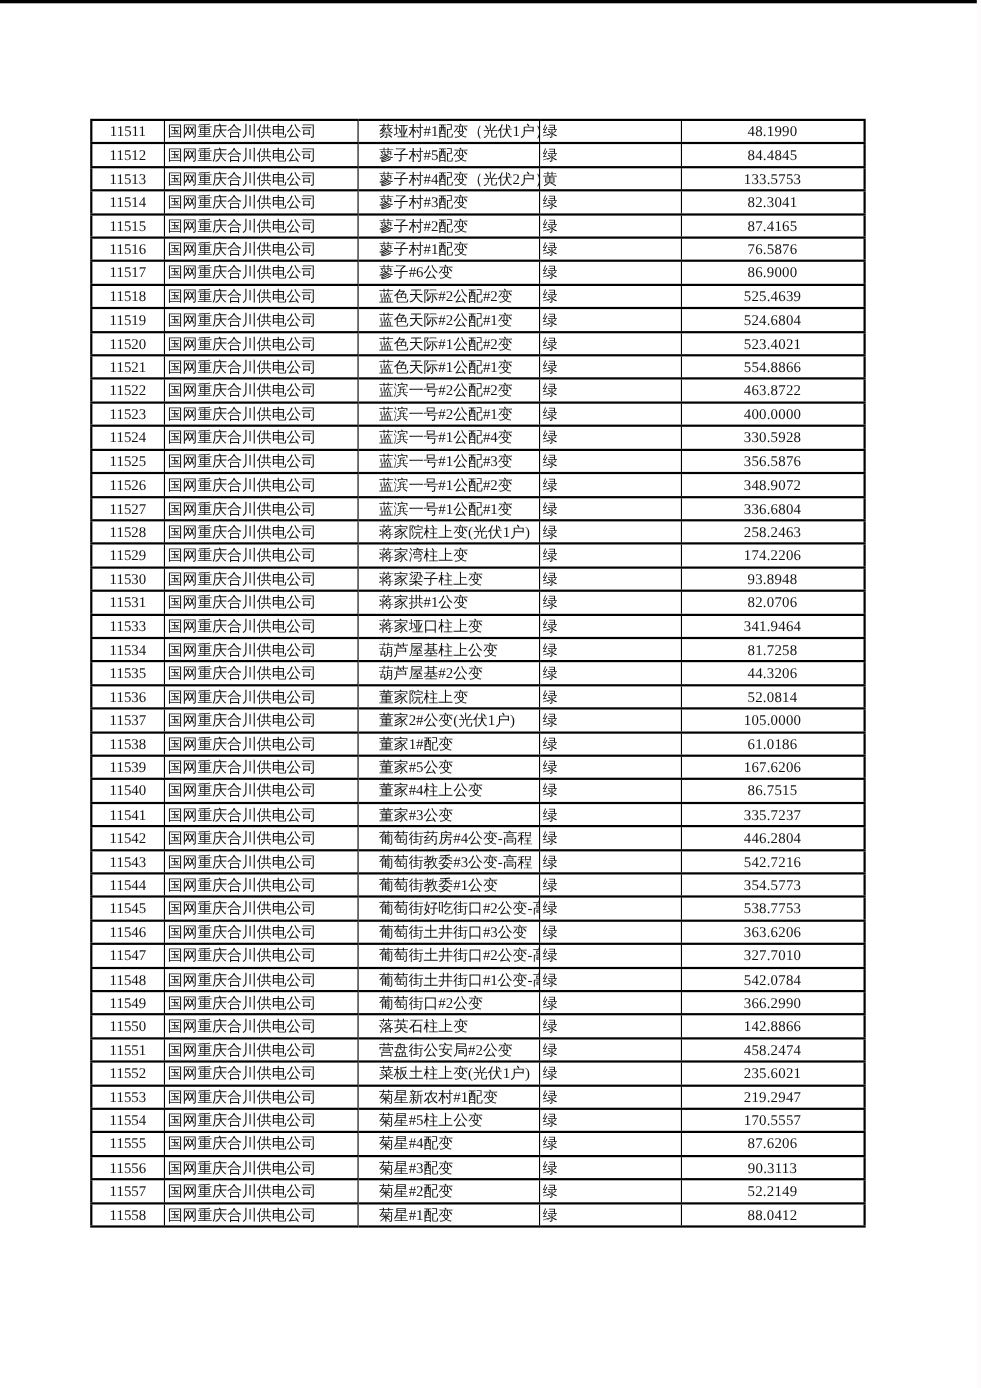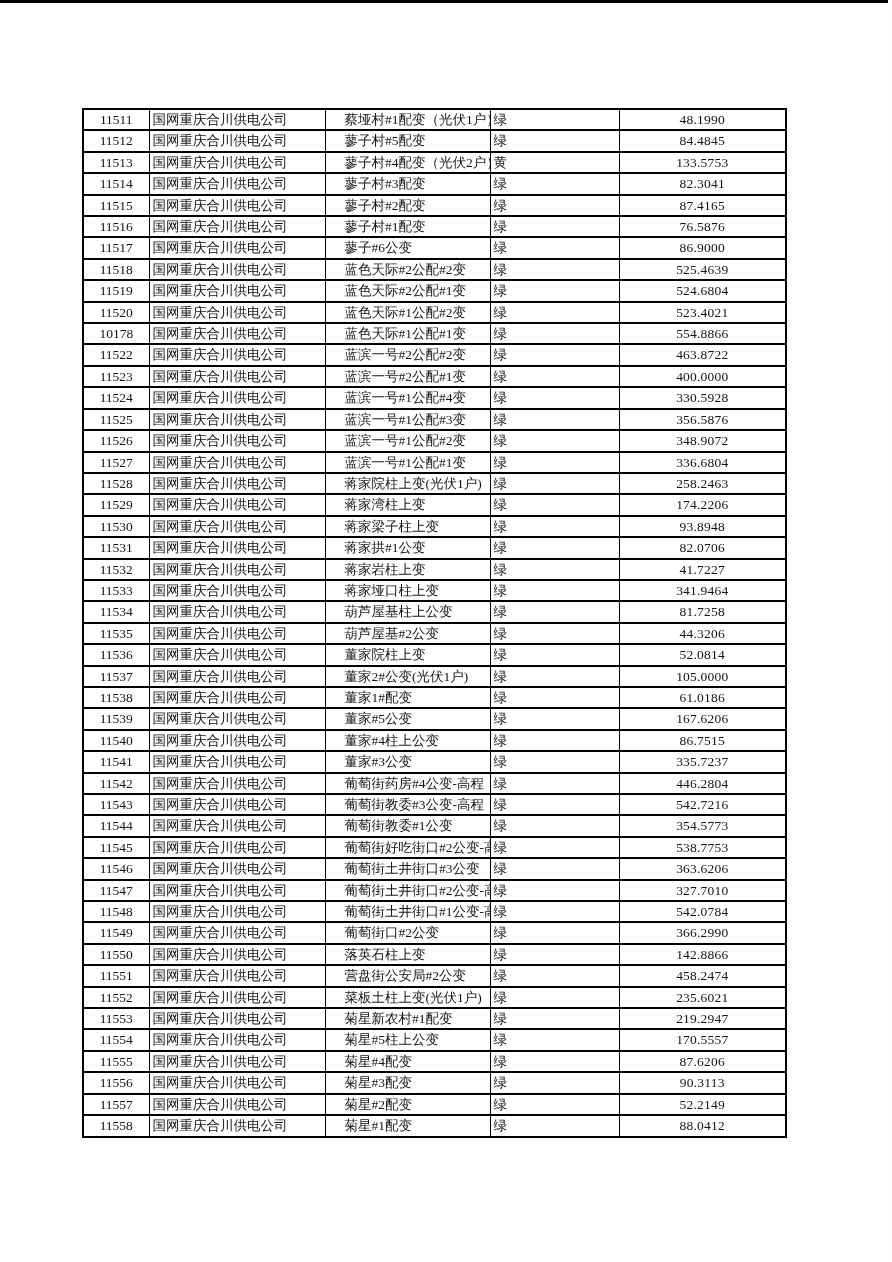--- a/index.html
+++ b/index.html
@@ -143,21 +143,21 @@
           <td class="col-value">524.6804</td>
         </tr>
         <tr>
           <td class="col-id">11520</td>
           <td class="col-company">国网重庆合川供电公司</td>
           <td class="col-name">蓝色天际#1公配#2变</td>
           <td class="col-status">绿</td>
           <td class="col-value">523.4021</td>
         </tr>
         <tr>
-          <td class="col-id">10178</td>
+          <td class="col-id">11521</td>
           <td class="col-company">国网重庆合川供电公司</td>
           <td class="col-name">蓝色天际#1公配#1变</td>
           <td class="col-status">绿</td>
           <td class="col-value">554.8866</td>
         </tr>
         <tr>
           <td class="col-id">11522</td>
           <td class="col-company">国网重庆合川供电公司</td>
           <td class="col-name">蓝滨一号#2公配#2变</td>
           <td class="col-status">绿</td>
@@ -218,27 +218,20 @@
           <td class="col-name">蒋家梁子柱上变</td>
           <td class="col-status">绿</td>
           <td class="col-value">93.8948</td>
         </tr>
         <tr>
           <td class="col-id">11531</td>
           <td class="col-company">国网重庆合川供电公司</td>
           <td class="col-name">蒋家拱#1公变</td>
           <td class="col-status">绿</td>
           <td class="col-value">82.0706</td>
-        </tr>
-        <tr>
-          <td class="col-id">11532</td>
-          <td class="col-company">国网重庆合川供电公司</td>
-          <td class="col-name">蒋家岩柱上变</td>
-          <td class="col-status">绿</td>
-          <td class="col-value">41.7227</td>
         </tr>
         <tr>
           <td class="col-id">11533</td>
           <td class="col-company">国网重庆合川供电公司</td>
           <td class="col-name">蒋家垭口柱上变</td>
           <td class="col-status">绿</td>
           <td class="col-value">341.9464</td>
         </tr>
         <tr>
           <td class="col-id">11534</td>

